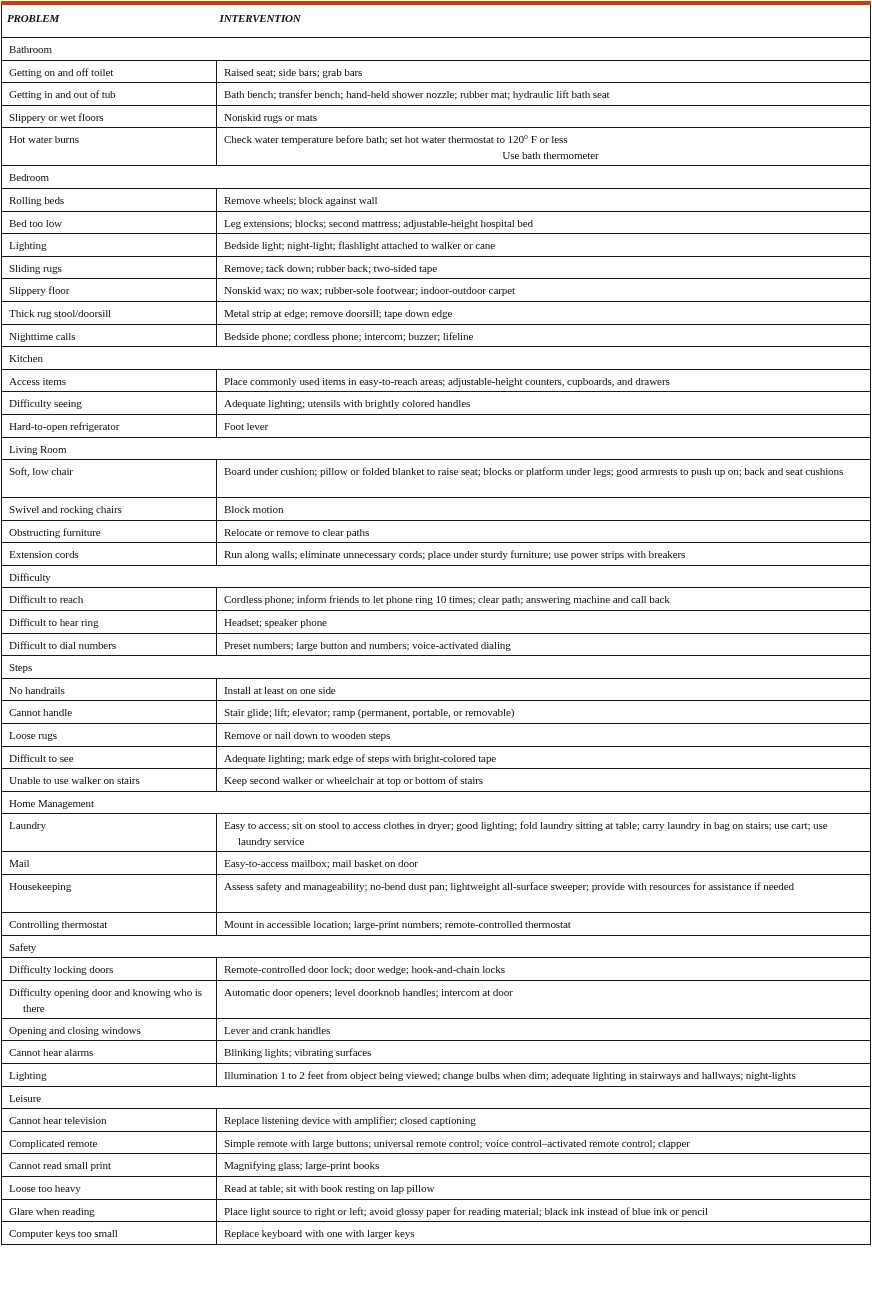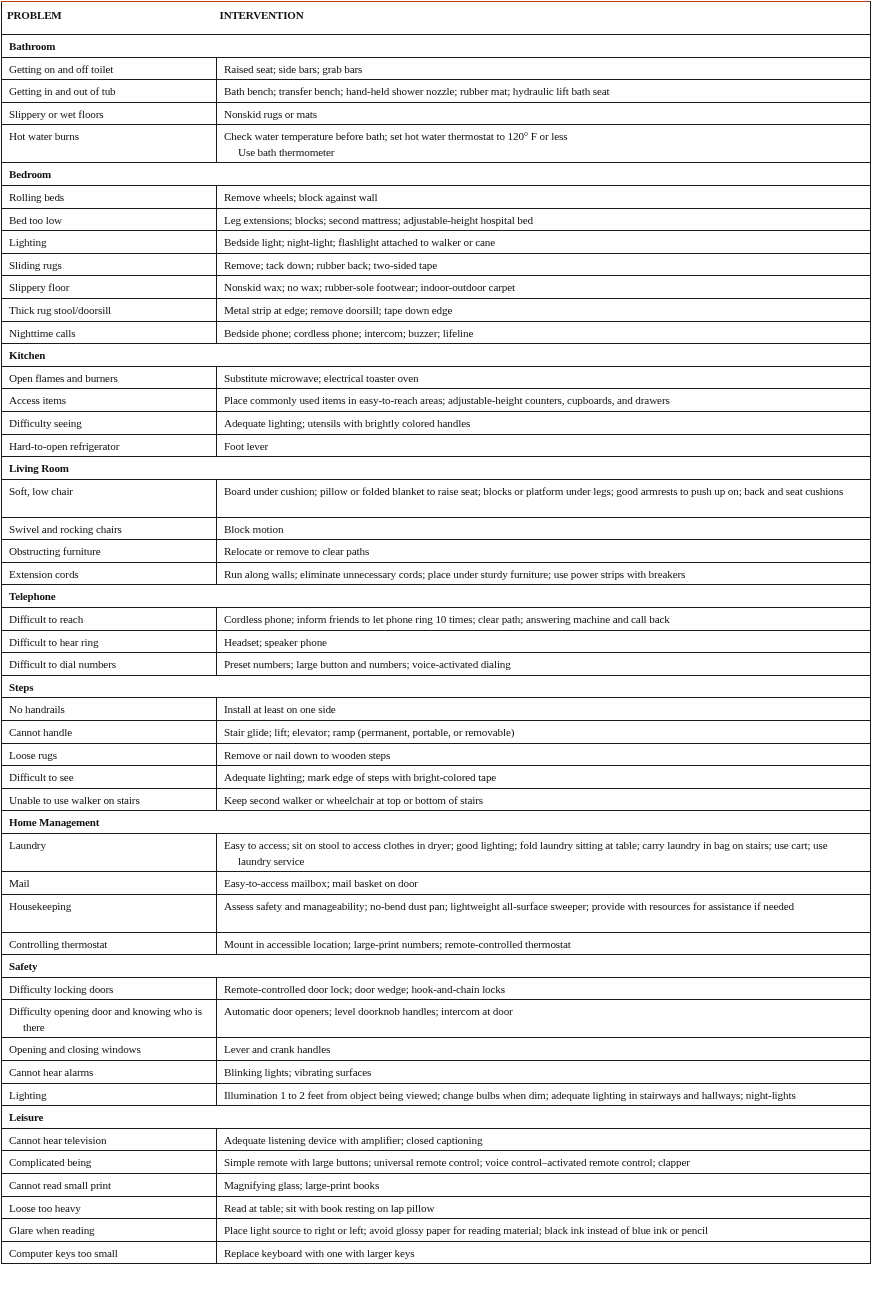--- a/index.html
+++ b/index.html
@@ -24,31 +24,31 @@
     line-height: 16px;
   }
   th {
     font-weight: bold;
     font-size: 11px;
     height: 27px;
     padding-top: 5px;
     vertical-align: top;
     border-bottom: 1.5px solid #1a1a1a;
   }
-  tr.head th { border-top: 1px solid #c2410c; }
+  tr.head th { border-top: 4px solid #c2410c; font-style: italic; }
   tr.head th:first-child { border-right: none; padding-left: 5px; }
   tr.head th:last-child { border-left: none; padding-left: 3px; }
   td { height: 22.6px; padding-top: 3px; box-sizing: border-box; }
   tr.section td {
-    font-weight: bold;
+    font-weight: normal;
     font-size: 11px;
     padding-left: 7px;
   }
   tr.dbl td { height: 38px; margin-top: 40px; }
-  .cont { display: block; padding-left: 14px; }
+  .cont { display: block; padding-left: 14px; text-align: center; }
   .hang { display: block; text-indent: -14px; padding-left: 14px; }
 </style>
 </head>
 <body>
 
 <div class="wrap">
   <table>
     <colgroup>
         <col class="c1">
         <col class="c2">
@@ -153,28 +153,20 @@
           </td>
           <td>
             <span class="hang">Bedside phone; cordless phone; intercom; buzzer; lifeline</span>
           </td>
         </tr>
         <tr class="section">
           <td colspan="2">Kitchen</td>
         </tr>
         <tr>
           <td>
-            <span class="hang">Open flames and burners</span>
-          </td>
-          <td>
-            <span class="hang">Substitute microwave; electrical toaster oven</span>
-          </td>
-        </tr>
-        <tr>
-          <td>
             <span class="hang">Access items</span>
           </td>
           <td>
             <span class="hang">Place commonly used items in easy-to-reach areas; adjustable-height counters, cupboards, and drawers</span>
           </td>
         </tr>
         <tr>
           <td>
             <span class="hang">Difficulty seeing</span>
           </td>
@@ -219,21 +211,21 @@
         </tr>
         <tr>
           <td>
             <span class="hang">Extension cords</span>
           </td>
           <td>
             <span class="hang">Run along walls; eliminate unnecessary cords; place under sturdy furniture; use power strips with breakers</span>
           </td>
         </tr>
         <tr class="section">
-          <td colspan="2">Telephone</td>
+          <td colspan="2">Difficulty</td>
         </tr>
         <tr>
           <td>
             <span class="hang">Difficult to reach</span>
           </td>
           <td>
             <span class="hang">Cordless phone; inform friends to let phone ring 10 times; clear path; answering machine and call back</span>
           </td>
         </tr>
         <tr>
@@ -374,26 +366,26 @@
           </td>
         </tr>
         <tr class="section">
           <td colspan="2">Leisure</td>
         </tr>
         <tr>
           <td>
             <span class="hang">Cannot hear television</span>
           </td>
           <td>
-            <span class="hang">Adequate listening device with amplifier; closed captioning</span>
-          </td>
-        </tr>
-        <tr>
-          <td>
-            <span class="hang">Complicated being</span>
+            <span class="hang">Replace listening device with amplifier; closed captioning</span>
+          </td>
+        </tr>
+        <tr>
+          <td>
+            <span class="hang">Complicated remote</span>
           </td>
           <td>
             <span class="hang">Simple remote with large buttons; universal remote control; voice control–activated remote control; clapper</span>
           </td>
         </tr>
         <tr>
           <td>
             <span class="hang">Cannot read small print</span>
           </td>
           <td>

